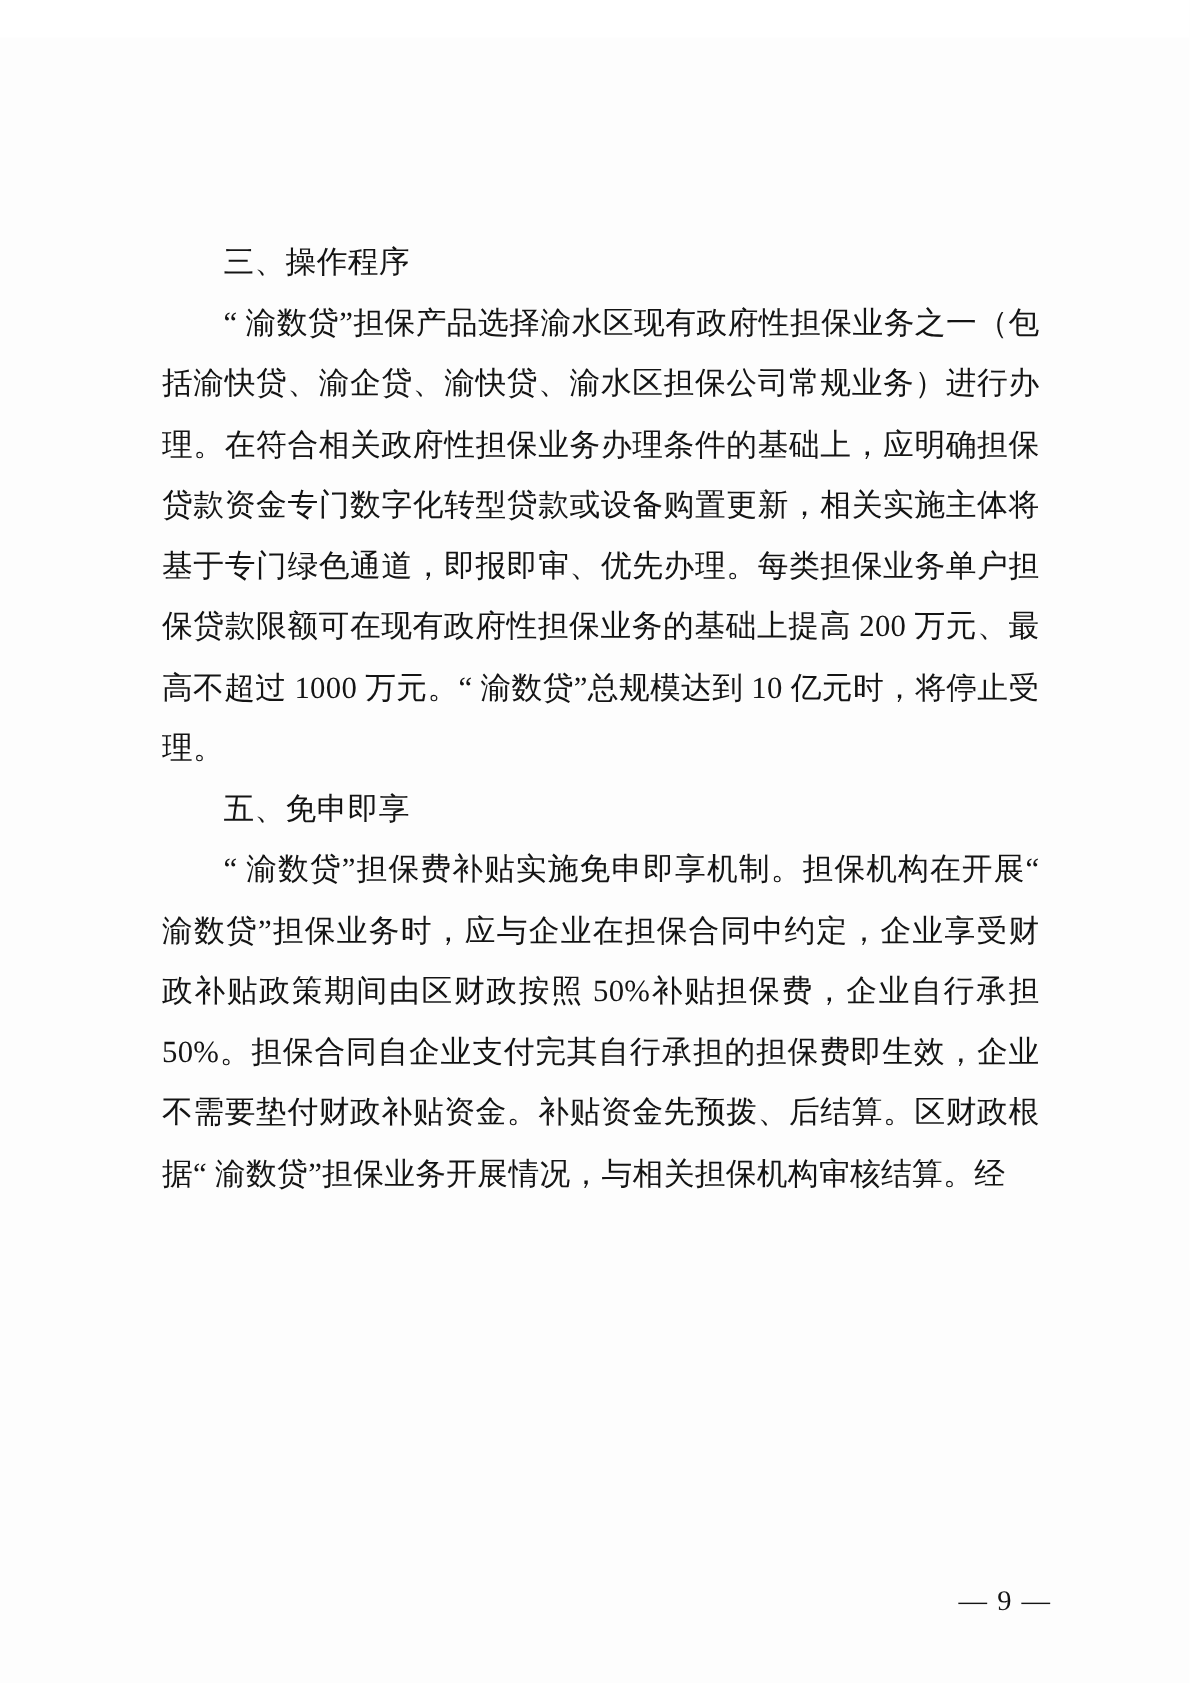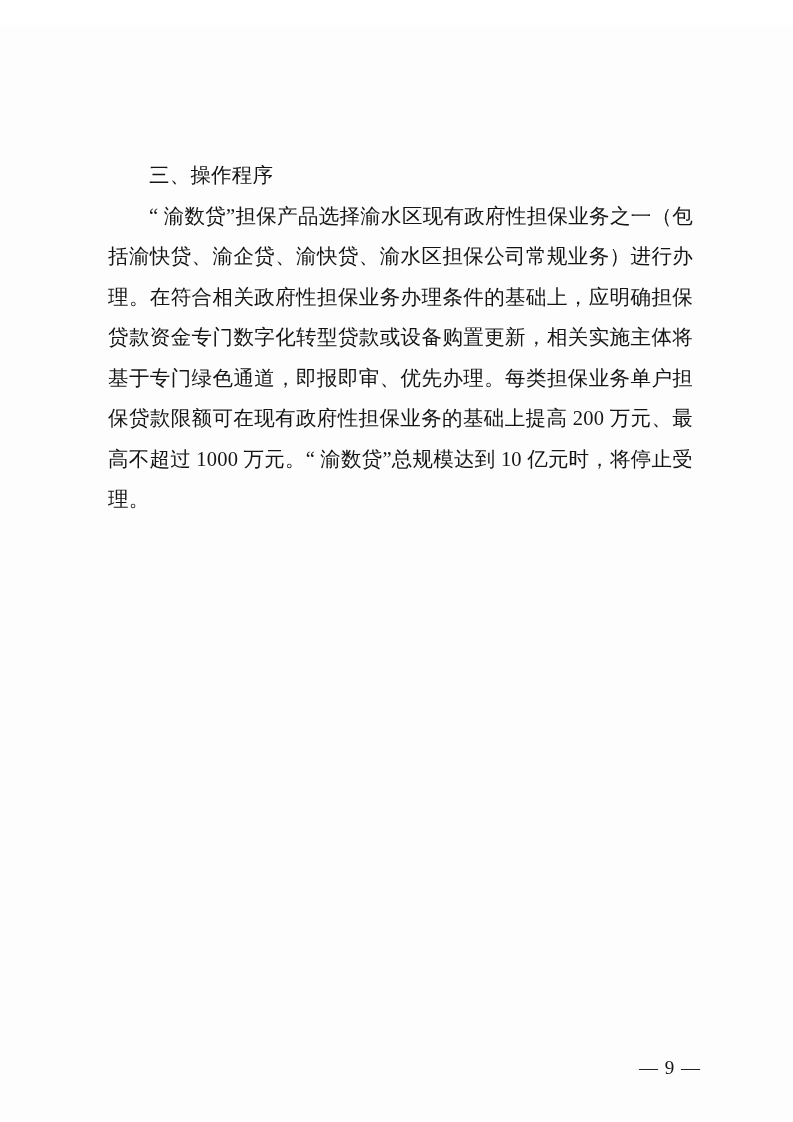--- a/index.html
+++ b/index.html
@@ -66,19 +66,21 @@
 <div class="page">
 
   <div class="content">
 
     <h2 class="heading">三、操作程序</h2>
 
     <p class="para indent">“ 渝数贷”担保产品选择渝水区现有政府性担保业务之一（包括渝快贷、渝企贷、渝快贷、渝水区担保公司常规业务）进行办理。在符合相关政府性担保业务办理条件的基础上，应明确担保贷款资金专门数字化转型贷款或设备购置更新，相关实施主体将基于专门绿色通道，即报即审、优先办理。每类担保业务单户担保贷款限额可在现有政府性担保业务的基础上提高 200 万元、最高不超过 1000 万元。“ 渝数贷”总规模达到 10 亿元时，将停止受理。</p>
 
 
 
+    <h2 class="heading">五、免申即享</h2>
 
+    <p class="para indent">“ 渝数贷”担保费补贴实施免申即享机制。担保机构在开展“ 渝数贷”担保业务时，应与企业在担保合同中约定，企业享受财政补贴政策期间由区财政按照 50%补贴担保费，企业自行承担50%。担保合同自企业支付完其自行承担的担保费即生效，企业不需要垫付财政补贴资金。补贴资金先预拨、后结算。区财政根据“ 渝数贷”担保业务开展情况，与相关担保机构审核结算。经</p>
 
   </div>
 
   <div class="pgwrap">— 9 —</div>
 
 </div>
 
 </body></html>

